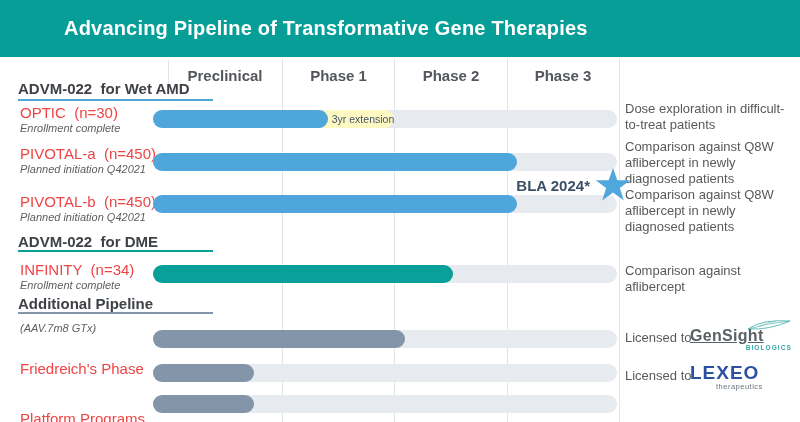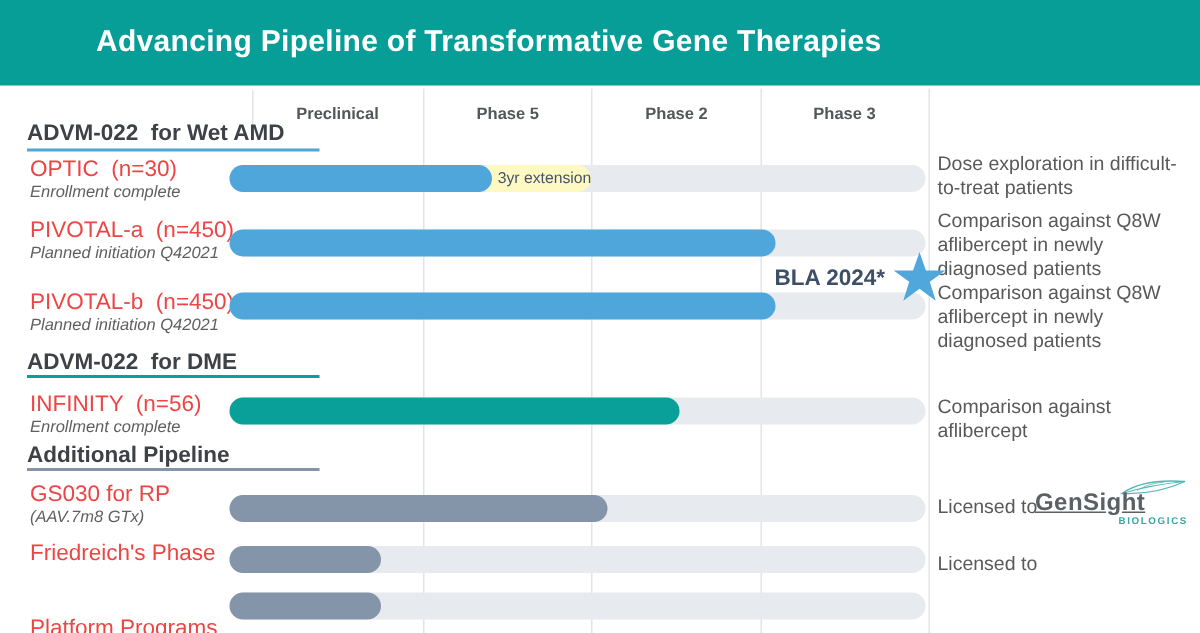--- a/index.html
+++ b/index.html
@@ -7,21 +7,21 @@
   .stage { position:relative; width:800px; height:422px; background:#ffffff; overflow:hidden; }
 
   .banner { position:absolute; left:0; top:0; width:800px; height:57px; background:#089e98; }
   .banner h1 { position:absolute; left:64px; top:0; line-height:57px; font-size:20px;
                font-weight:bold; color:#ffffff; letter-spacing:0.2px; white-space:pre; }
 
   .gridline { position:absolute; top:59px; bottom:0; width:1px; background:#e2e4e6; }
   .gridline-short { position:absolute; top:60px; height:31px; width:1px; background:#e2e4e6; }
 
   .col-head { position:absolute; top:64px; height:24px; line-height:24px; text-align:center;
-              font-size:11px; font-weight:bold; color:#53565a; }
+              font-size:15px; font-weight:bold; color:#53565a; }
 
   .sec-title { position:absolute; left:18px; font-size:15px; font-weight:bold; color:#3e4247; white-space:pre; }
   .sec-line  { position:absolute; left:18px; width:195px; height:2px; }
 
   .prog { position:absolute; left:20px; width:134px; }
   .prog-name { font-size:15px; color:#ef4444; white-space:pre; }
   .prog-sub  { font-size:11px; font-style:italic; color:#5f5f5f; margin-top:1px; white-space:pre; }
 
   .track { position:absolute; left:153px; width:464px; height:18px; border-radius:9px; background:#e7eaee; }
   .fill  { position:absolute; left:0; top:0; height:18px; border-radius:9px; z-index:2; }
@@ -53,21 +53,21 @@
     <h1>Advancing Pipeline of Transformative Gene Therapies</h1>
   </header>
 
   <div class="gridline-short" style="left:168px"></div>
   <div class="gridline" style="left:282px"></div>
   <div class="gridline" style="left:394px"></div>
   <div class="gridline" style="left:507px"></div>
   <div class="gridline" style="left:619px"></div>
 
   <div class="col-head" style="left:168px;width:114px">Preclinical</div>
-  <div class="col-head" style="left:282px;width:113px">Phase 5</div>
+  <div class="col-head" style="left:282px;width:113px">Phase 1</div>
   <div class="col-head" style="left:395px;width:112px">Phase 2</div>
   <div class="col-head" style="left:507px;width:112px">Phase 3</div>
 
   <div class="sec-title" style="top:80px">ADVM-022  for Wet AMD</div>
   <div class="sec-line" style="top:99px;background:#4fa6db"></div>
 
   <div class="prog" style="top:104px">
     <div class="prog-name">OPTIC  (n=30)</div>
     <div class="prog-sub">Enrollment complete</div>
   </div>
@@ -99,33 +99,32 @@
   </div>
   <div class="track" style="top:195px">
     <div class="fill" style="width: 364px; background: rgb(79, 166, 219);"></div>
   </div>
   <div class="note" style="top:187px">Comparison against Q8W aflibercept in newly diagnosed patients</div>
 
   <div class="sec-title" style="top:233px">ADVM-022  for DME</div>
   <div class="sec-line" style="top:250px;background:#0aa09a"></div>
 
   <div class="prog" style="top:261px">
-    <div class="prog-name">INFINITY  (n=56)</div>
+    <div class="prog-name">INFINITY  (n=34)</div>
     <div class="prog-sub">Enrollment complete</div>
   </div>
   <div class="track" style="top:265px">
     <div class="fill" style="width: 300px; background: rgb(10, 160, 154);"></div>
   </div>
   <div class="note" style="top:263px">Comparison against aflibercept</div>
 
   <div class="sec-title" style="top:295px">Additional Pipeline</div>
   <div class="sec-line" style="top:312px;background:#8495a9"></div>
 
   <div class="prog" style="top:321px">
-    <div class="prog-name">GS030 for RP</div>
     <div class="prog-sub">(AAV.7m8 GTx)</div>
   </div>
   <div class="track" style="top:330px">
     <div class="fill" style="width: 252px; background: rgb(132, 149, 169);"></div>
   </div>
   <div class="note" style="top:330px">Licensed to</div>
 
   <div class="logo-gensight">
     <svg class="gs-leaf" width="46" height="13" viewBox="0 0 46 13">
       <path d="M2 11 Q16 1 44 3 Q24 12 2 11 Z" fill="none" stroke="#56b7b2" stroke-width="0.9"></path>
@@ -137,20 +136,24 @@
   </div>
 
   <div class="prog" style="top:360px">
     <div class="prog-name">Friedreich's Phase</div>
   </div>
   <div class="track" style="top:364px">
     <div class="fill" style="width: 101px; background: rgb(132, 149, 169);"></div>
   </div>
   <div class="note" style="top:368px">Licensed to</div>
 
+  <div class="logo-lexeo">
+    <div class="lx-word">LEXEO</div>
+    <div class="lx-sub">therapeutics</div>
+  </div>
 
   <div class="prog" style="top:410px">
     <div class="prog-name">Platform Programs</div>
     <div class="prog-sub">(AAV.7m8 / LSV1 GTx)</div>
   </div>
   <div class="track" style="top:395px">
     <div class="fill" style="width: 101px; background: rgb(132, 149, 169);"></div>
   </div>
 
 </div>

